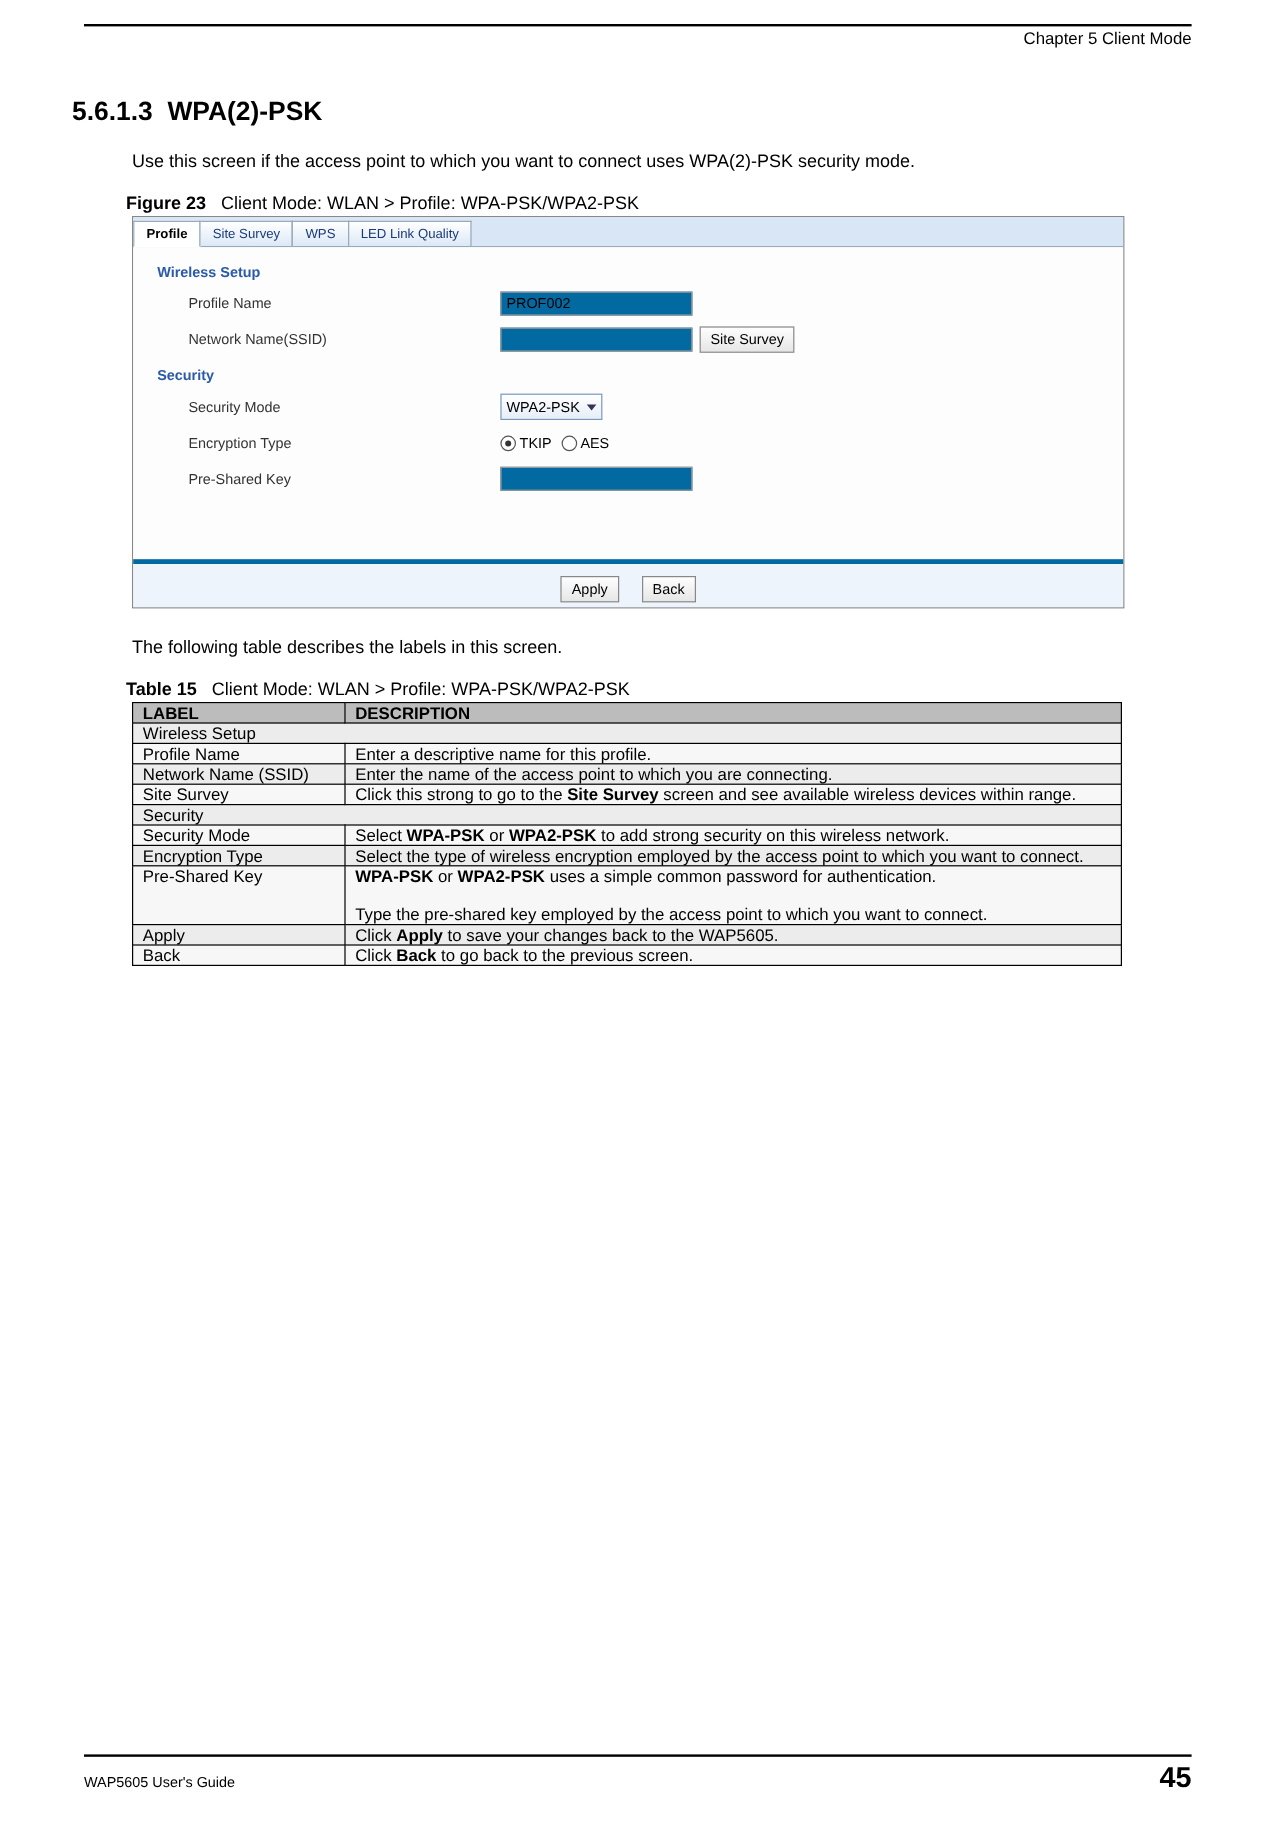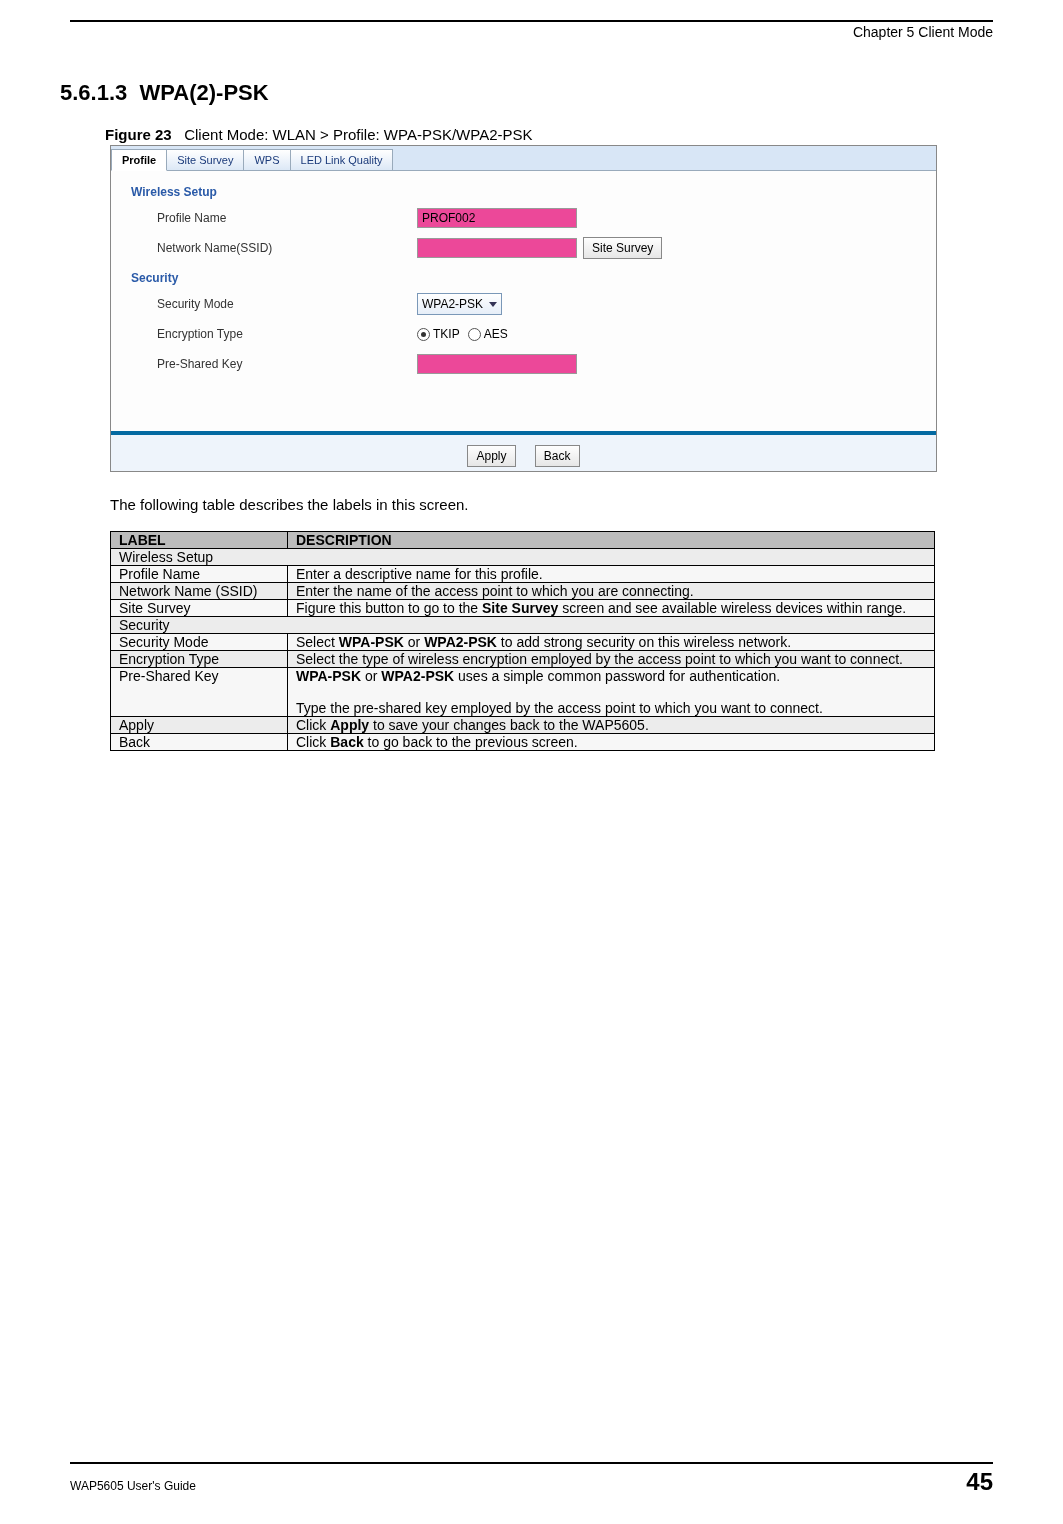--- a/index.html
+++ b/index.html
@@ -104,21 +104,21 @@
     width: 260px;
     color: #333;
     font-size: 12px;
   }
   .field-input {
     border: 1px solid #999;
     height: 18px;
     width: 150px;
     font-size: 12px;
     padding: 0 4px;
-    background: #ec4899;
+    background: #0369a1;
   }
   .ss-select {
     border: 1px solid #7a98b8;
     background: linear-gradient(#fff,#e6eef8);
     height: 20px;
     font-size: 12px;
     padding: 0 4px;
     display: inline-flex;
     align-items: center;
   }
@@ -219,20 +219,21 @@
 <body>
 
 <div class="page">
   <div class="top-rule"></div>
   <div class="chapter-header">Chapter 5 Client Mode</div>
 
   <div class="section-heading">
     <span>5.6.1.3</span>&nbsp;&nbsp;<span>WPA(2)-PSK</span>
   </div>
 
+  <div class="body-para">Use this screen if the access point to which you want to connect uses WPA(2)-PSK security mode.</div>
 
   <div class="fig-caption">
     <span class="bold">Figure 23</span>&nbsp;&nbsp;&nbsp;<span>Client Mode: WLAN &gt; Profile: WPA-PSK/WPA2-PSK</span>
   </div>
 
   <div class="screenshot">
     <div class="tabbar">
       <div class="tab active">Profile</div>
       <div class="tab">Site Survey</div>
       <div class="tab">WPS</div>
@@ -275,20 +276,23 @@
       <div style="height:30px;"></div>
     </div>
     <div class="button-row">
       <span class="ss-btn">Apply</span>
       <span class="ss-btn">Back</span>
     </div>
   </div>
 
   <div class="body-para">The following table describes the labels in this screen.</div>
 
+  <div class="fig-caption">
+    <span class="bold">Table 15</span>&nbsp;&nbsp;&nbsp;<span>Client Mode: WLAN &gt; Profile: WPA-PSK/WPA2-PSK</span>
+  </div>
 
   <table class="desc-table">
     <thead>
       <tr>
         <th class="col-label">LABEL</th>
         <th>DESCRIPTION</th>
       </tr>
     </thead>
     <tbody>
       <tr class="section-row">
@@ -297,21 +301,21 @@
       <tr>
         <td>Profile Name</td>
         <td>Enter a descriptive name for this profile.</td>
       </tr>
       <tr>
         <td>Network Name (SSID)</td>
         <td>Enter the name of the access point to which you are connecting.</td>
       </tr>
       <tr>
         <td>Site Survey</td>
-        <td><span>Figure this button to go to the </span><span class="bold">Site Survey</span><span> screen and see available wireless devices within range.</span></td>
+        <td><span>Click this strong to go to the </span><span class="bold">Site Survey</span><span> screen and see available wireless devices within range.</span></td>
       </tr>
       <tr class="section-row">
           <td colspan="2">Security</td>
         </tr>
       <tr>
         <td>Security Mode</td>
         <td><span>Select </span><span class="bold">WPA-PSK</span><span> or </span><span class="bold">WPA2-PSK</span><span> to add strong security on this wireless network.</span></td>
       </tr>
       <tr>
         <td>Encryption Type</td>

